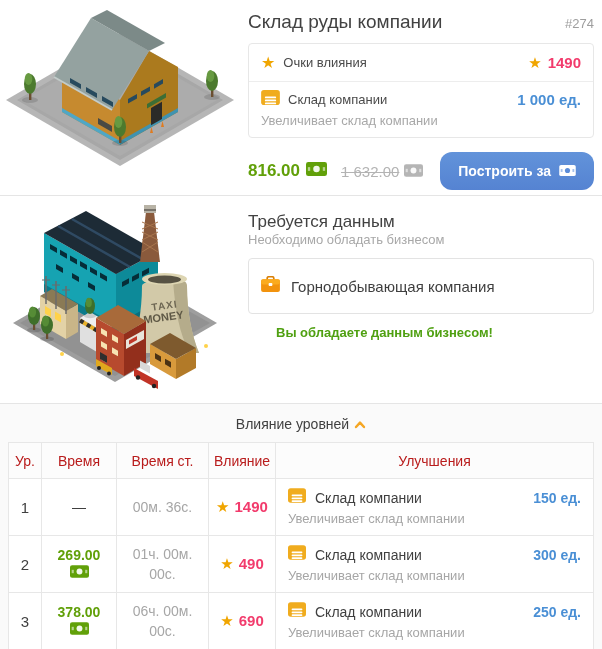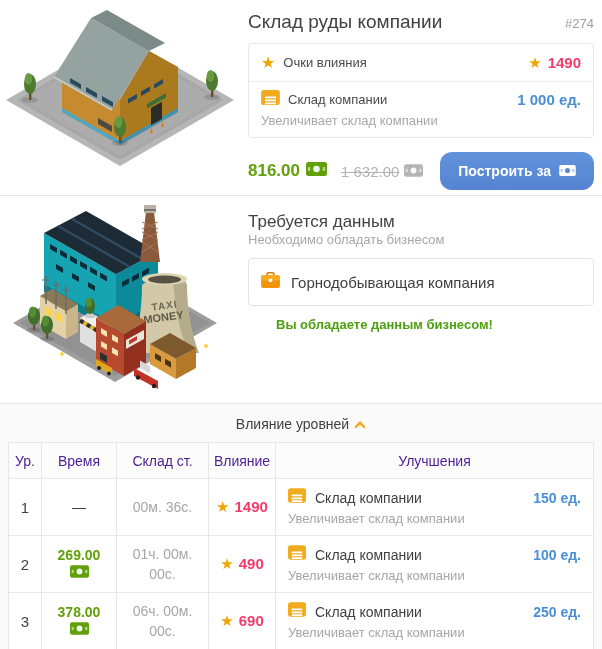--- a/index.html
+++ b/index.html
@@ -36,32 +36,32 @@
   .price-old { margin-left:14px; color:#b3b3b3; font-size:15px; text-decoration:line-through; display:flex; align-items:center; gap:5px; }
   .build-btn {
     margin-left:auto; height:38px; padding:0 18px; border:none; border-radius:12px;
     background:linear-gradient(180deg,#6293da,#5583d2); color:#fff; font-weight:bold; font-size:14px;
     font-family:"Liberation Sans", sans-serif; display:flex; align-items:center; gap:8px; cursor:pointer;
   }
 
   
   .sec2-title { font-size:17px; color:#424242; margin-top:16px; }
   .sec2-sub { font-size:13px; color:#a8a8a8; }
-  .biz-box { margin-top:11px; height:48px; border:1px solid #e3e3e3; border-radius:4px;
+  .biz-box { margin-top:11px; height:56px; border:1px solid #e3e3e3; border-radius:4px;
              display:flex; align-items:center; gap:11px; padding:0 12px; background:#fff; cursor:pointer; }
   .biz-name { font-size:15px; color:#3f3f3f; }
   .owned-note { margin-top:11px; font-size:13px; font-weight:bold; color:#4fa011;margin-left:28px; }
 
   
   .sec3 { background:#fafafa; }
   .tbl-title { text-align:center; padding:12px 0 10px; font-size:14px; color:#3f3f3f; }
   .tbl-title .cwrap { display:inline-flex; align-items:center; gap:5px; cursor:pointer; }
   table.lvl { border-collapse:collapse; margin:0 8px; width:586px; background:#fff; table-layout:fixed; }
   .lvl th, .lvl td { border:1px solid #e7e7e7; }
-  .lvl th { height:36px; font-weight:normal; font-size:14px; color:#4c1d95; background:#fcfcfc; }
+  .lvl th { height:36px; font-weight:normal; font-size:14px; color:#b91c1c; background:#fcfcfc; }
   .lvl td { height:57px; vertical-align:middle; }
   .c-lvl  { text-align:center; font-size:15px; color:#3f3f3f; }
   .c-price{ text-align:center; font-size:14px; color:#3f3f3f; }
   .c-price .num { display:block; }
   .c-price .num.money { color:#61a009; font-weight:bold; }
   .c-price svg { margin-top:2px; }
   .c-time { text-align:center; font-size:14px; color:#a6a6a6; line-height:1.45; padding:0 2px; }
   .c-inf  { text-align:center; }
   .c-inf .star { font-size:15px; margin-right:5px; }
   .c-upg  { padding:8px 12px; }
@@ -336,21 +336,21 @@
         <col style="width:33px">
         <col style="width:75px">
         <col style="width:92px">
         <col style="width:67px">
         <col>
       </colgroup>
     <thead>
       <tr>
         <th>Ур.</th>
         <th>Время</th>
-        <th>Склад ст.</th>
+        <th>Время ст.</th>
         <th>Влияние</th>
         <th>Улучшения</th>
       </tr>
     </thead>
     <tbody>
   <tr>
     <td class="c-lvl">1</td>
     <td class="c-price">
       <span class="num">—</span>
 
@@ -397,21 +397,21 @@
       <div class="upg-line">
         <span>
           <svg width="18" height="15" viewBox="0 0 20 16">
                   <rect x="0" y="0" width="20" height="16" rx="3" fill="#f0ac1e"></rect>
                   <rect x="4" y="7" width="12" height="1.9" rx="0.9" fill="#fff"></rect>
                   <rect x="4" y="10.2" width="12" height="1.9" rx="0.9" fill="#fff"></rect>
                   <rect x="4" y="13.4" width="12" height="1.9" rx="0.9" fill="#fff"></rect>
                 </svg>
         </span>
         <span class="upg-name">Склад компании</span>
-        <span class="upg-val">100 ед.</span>
+        <span class="upg-val">300 ед.</span>
       </div>
       <div class="upg-desc">Увеличивает склад компании</div>
     </td>
   </tr>
 
   <tr>
     <td class="c-lvl">3</td>
     <td class="c-price">
       <span class="num money">378.00</span>
       <span>

